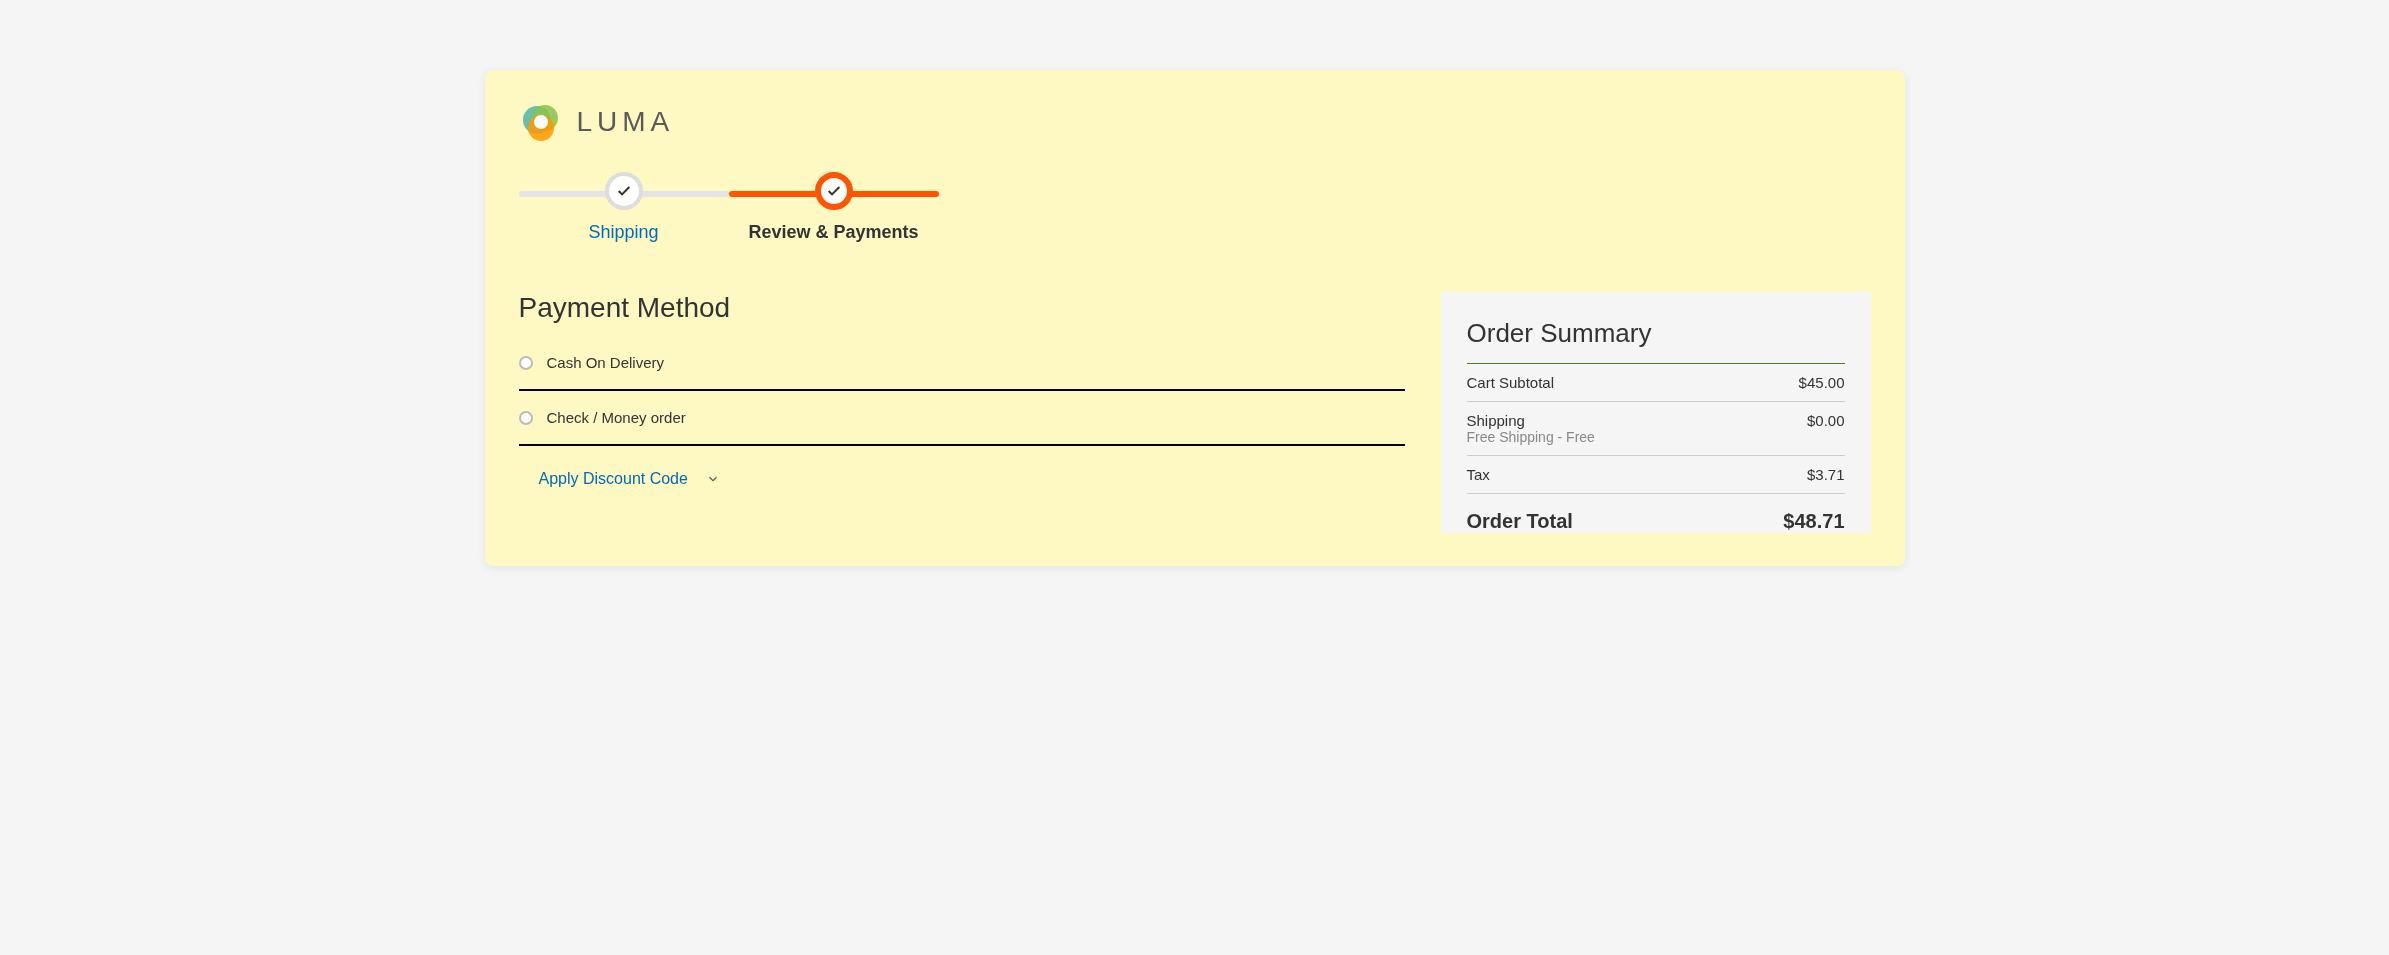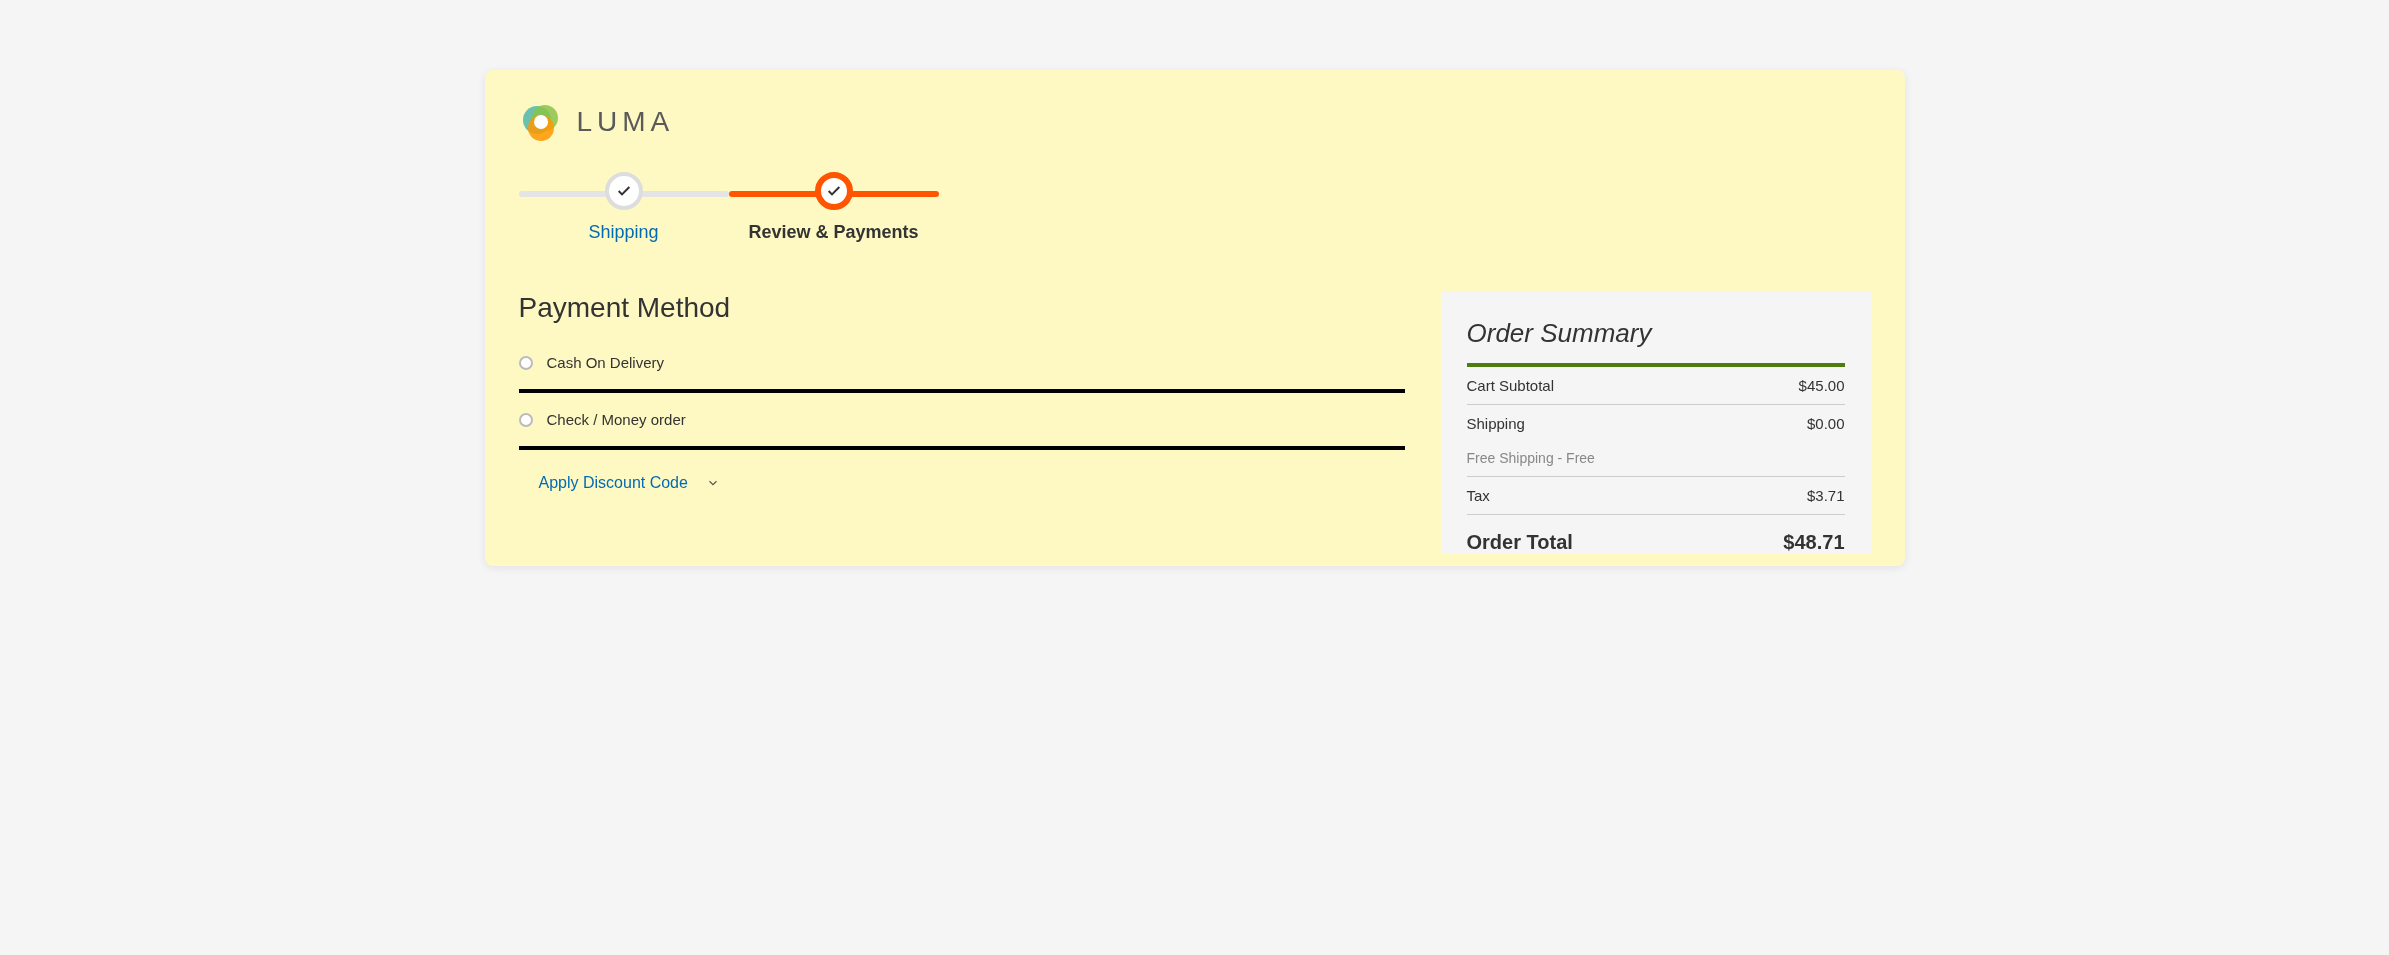--- a/index.html
+++ b/index.html
@@ -121,21 +121,21 @@
       font-size: 28px;
       font-weight: 300;
       color: #333;
       margin-bottom: 30px;
     }
     .pay-option {
       display: flex;
       align-items: center;
       gap: 14px;
       padding: 18px 0;
-      border-bottom: 4px solid #000000;
+      border-bottom: 2px solid #000000;
     }
     .pay-option:first-of-type {
       padding-top: 0;
     }
     .radio {
       width: 14px;
       height: 14px;
       border: 2px solid #bbb;
       border-radius: 50%;
       background: #fff;
@@ -152,40 +152,39 @@
     }
     .discount-link {
       color: #006bb4;
       font-size: 16px;
     }
     .summary-title {
       font-size: 26px;
       font-weight: 300;
       color: #333;
       padding-bottom: 14px;
-      border-bottom: 4px solid #4d7c0f;
-      font-style: italic;
+      border-bottom: 1px solid #4d7c0f;
     }
     .summary-row {
       display: flex;
       justify-content: space-between;
       padding: 10px 0;
       border-bottom: 1px solid #ccc;
       font-size: 15px;
       color: #333;
       gap: 41px;
     }
     .summary-row.noborder {
       border-bottom: none;
       padding-bottom: 0;
     }
     .summary-sub {
       color: #888;
       font-size: 14px;
-      margin-top: 18px;
+      margin-top: 0;
     }
     .summary-row.total {
       font-weight: 700;
       font-size: 20px;
       padding-top: 16px;
     }
     .chevron-down {
       width: 14px;
       height: 14px;
       color: #555;

